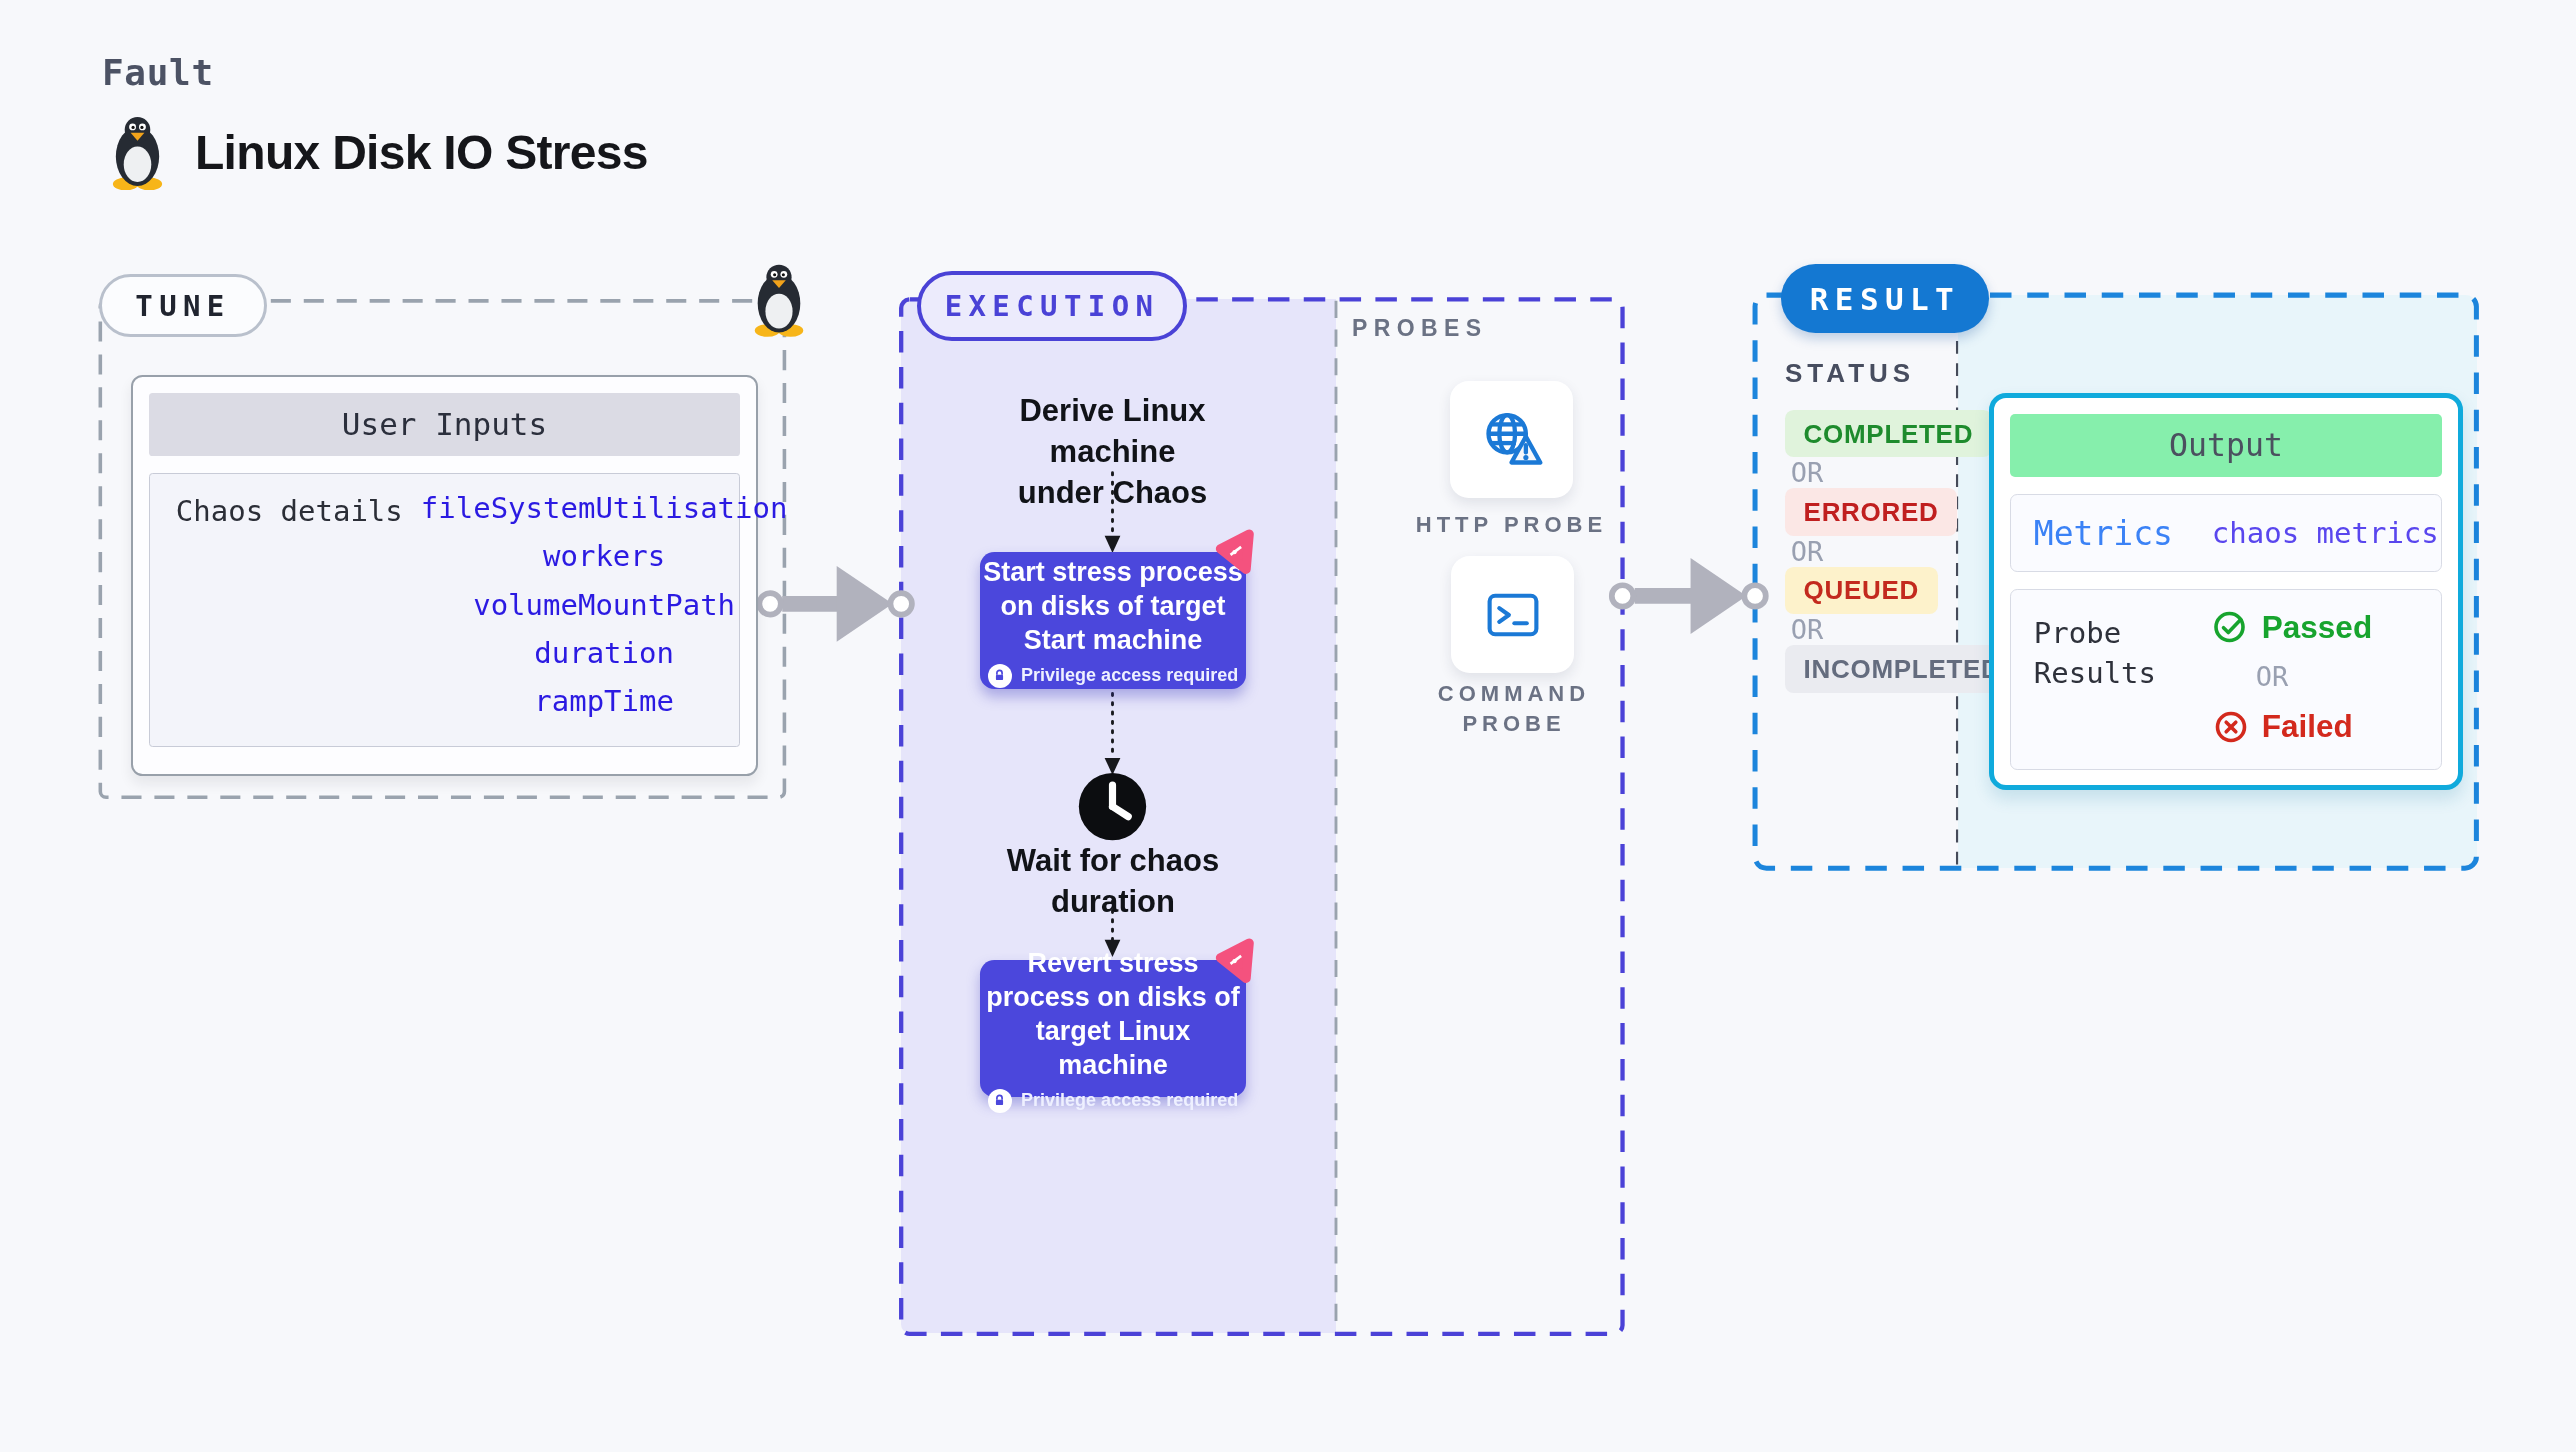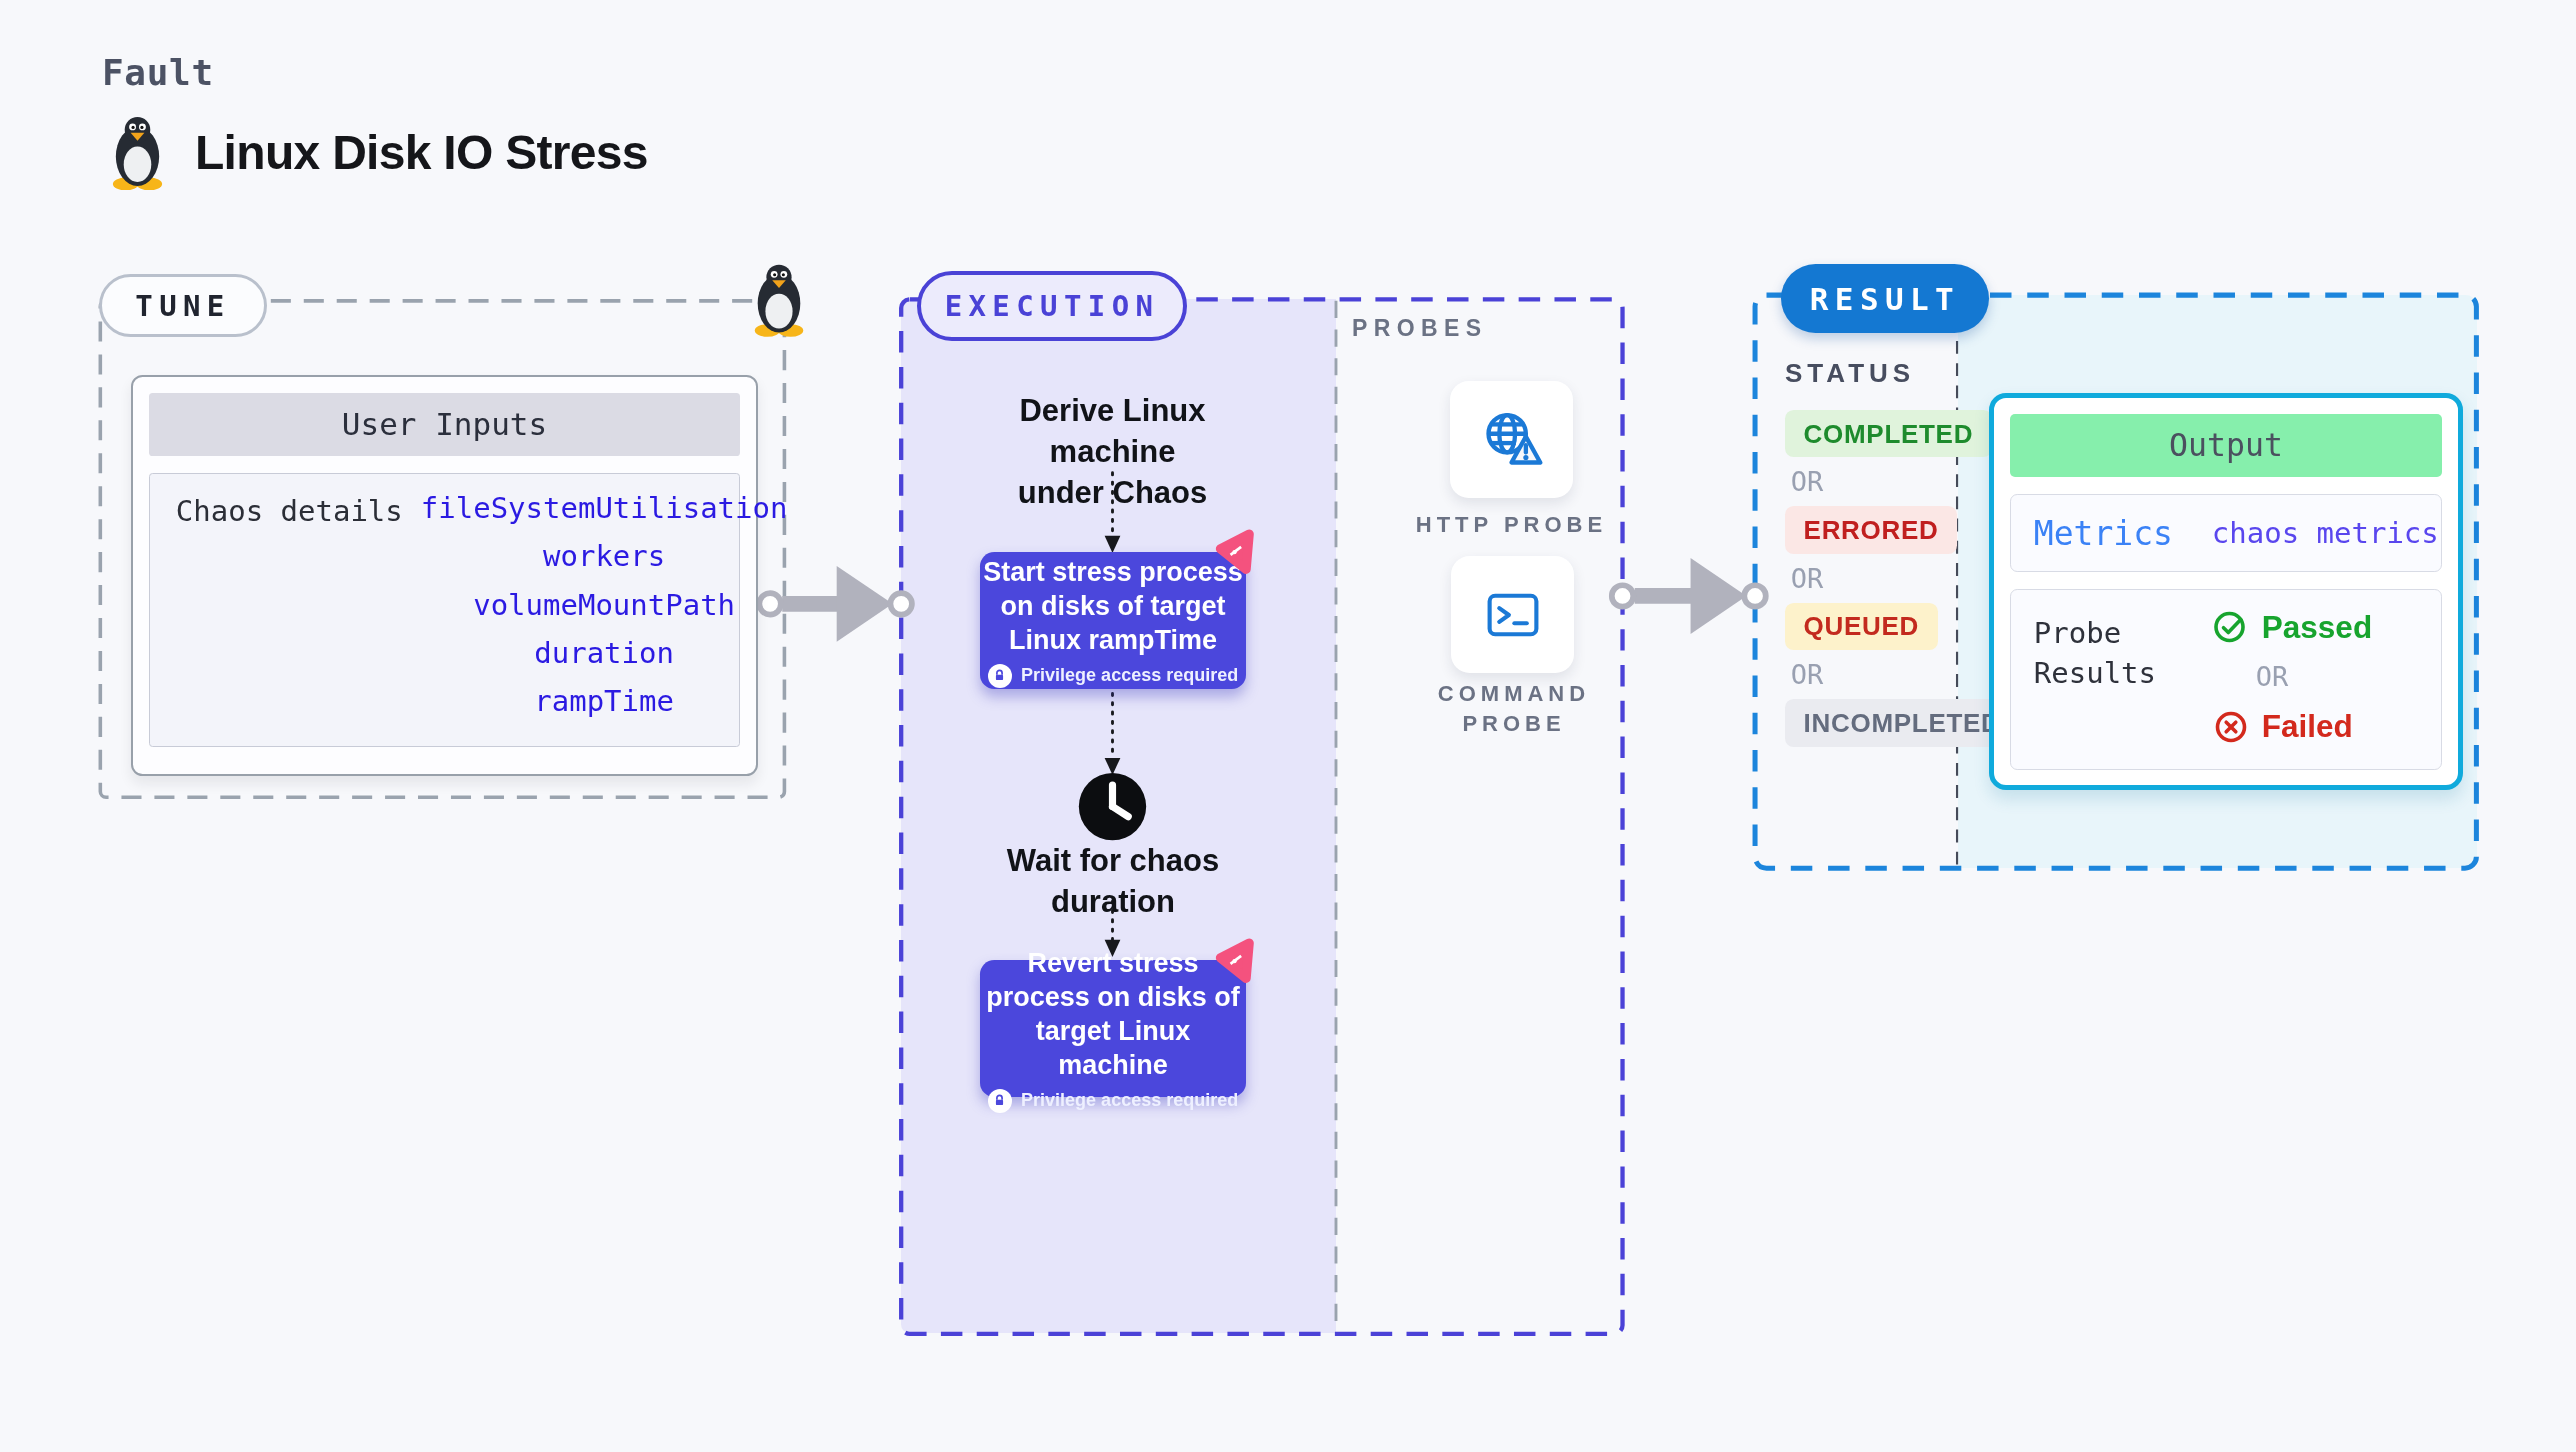--- a/index.html
+++ b/index.html
@@ -56,21 +56,21 @@
   
   #probes-label{position:absolute;left:1352px;top:315px;font-size:23px;font-weight:bold;letter-spacing:6.4px;color:#6b7284;}
   .probe-card{position:absolute;width:123px;height:117px;background:#ffffff;border-radius:18.6px;
               box-shadow:0 5.7px 13px rgba(30,40,70,.10);display:flex;align-items:center;justify-content:center;}
   #http-card{left:1450px;top:381px;} #cmd-card{left:1451px;top:556px;}
   .probe-label{position:absolute;text-align:center;font-size:22px;font-weight:bold;letter-spacing:5px;color:#6b7284;line-height:30px;}
   #http-label{left:1386px;top:510px;width:251px;}
   #cmd-label{left:1403px;top:679px;width:222px;}
   
   #status-label{position:absolute;left:1785px;top:358px;font-size:26px;font-weight:bold;letter-spacing:5px;color:#474d5f;}
-  #status-col{position:absolute;left:1785px;top:410px;display:flex;flex-direction:column;align-items:flex-start;gap:9px;}
+  #status-col{position:absolute;left:1785px;top:410px;display:flex;flex-direction:column;align-items:flex-start;gap:0;}
   .status-badge{font-size:26px;font-weight:bold;letter-spacing:0.7px;padding:10.7px 18.6px;border-radius:8.6px;line-height:26px;}
   .badge-completed{color:#1e8b2d;background:#e0f3dc;}
   .badge-errored{color:#c01f1f;background:#fbe7e5;}
   .badge-queued{color:#c32a1e;background:#fdf2cb;}
   .badge-incompleted{color:#646c7e;background:#eaebf0;}
   .or-sep{font-size:27px;color:#99a0b1;padding-left:5.7px;}
   
   #output-card{position:absolute;left:1989px;top:393px;width:464px;height:387px;background:#ffffff;
                border:5.7px solid #10aadc;border-radius:17px;box-shadow:0 8.6px 15.8px rgba(20,120,160,.16);}
   #output-header{position:absolute;left:15.8px;top:15.8px;right:15.8px;height:63px;background:#86efac;border-radius:5px;
@@ -188,21 +188,21 @@
   <div class="pill mono" id="exec-pill">EXECUTION</div>
 
   <div class="flow-text" id="derive-text">
     <div>Derive Linux machine</div>
     <div>under Chaos</div>
   </div>
 
   <div class="chaos-node" id="start-node">
     <div class="node-line">Start stress process</div>
     <div class="node-line">on disks of target</div>
-    <div class="node-line">Linux rampTime</div>
+    <div class="node-line">Start machine</div>
     <div class="priv-row">
       <span class="priv-circle">
         <svg width="13" height="13" viewBox="0 0 20 20">
             <path d="M6 9 V6 a4 4 0 0 1 8 0 V9" fill="none" stroke="#4b47dc" stroke-width="2.6"></path>
             <rect x="4.5" y="9" width="11" height="8" rx="1.8" fill="#4b47dc"></rect>
           </svg>
       </span>
       <span class="priv-text">Privilege access required</span>
     </div>
   </div>

